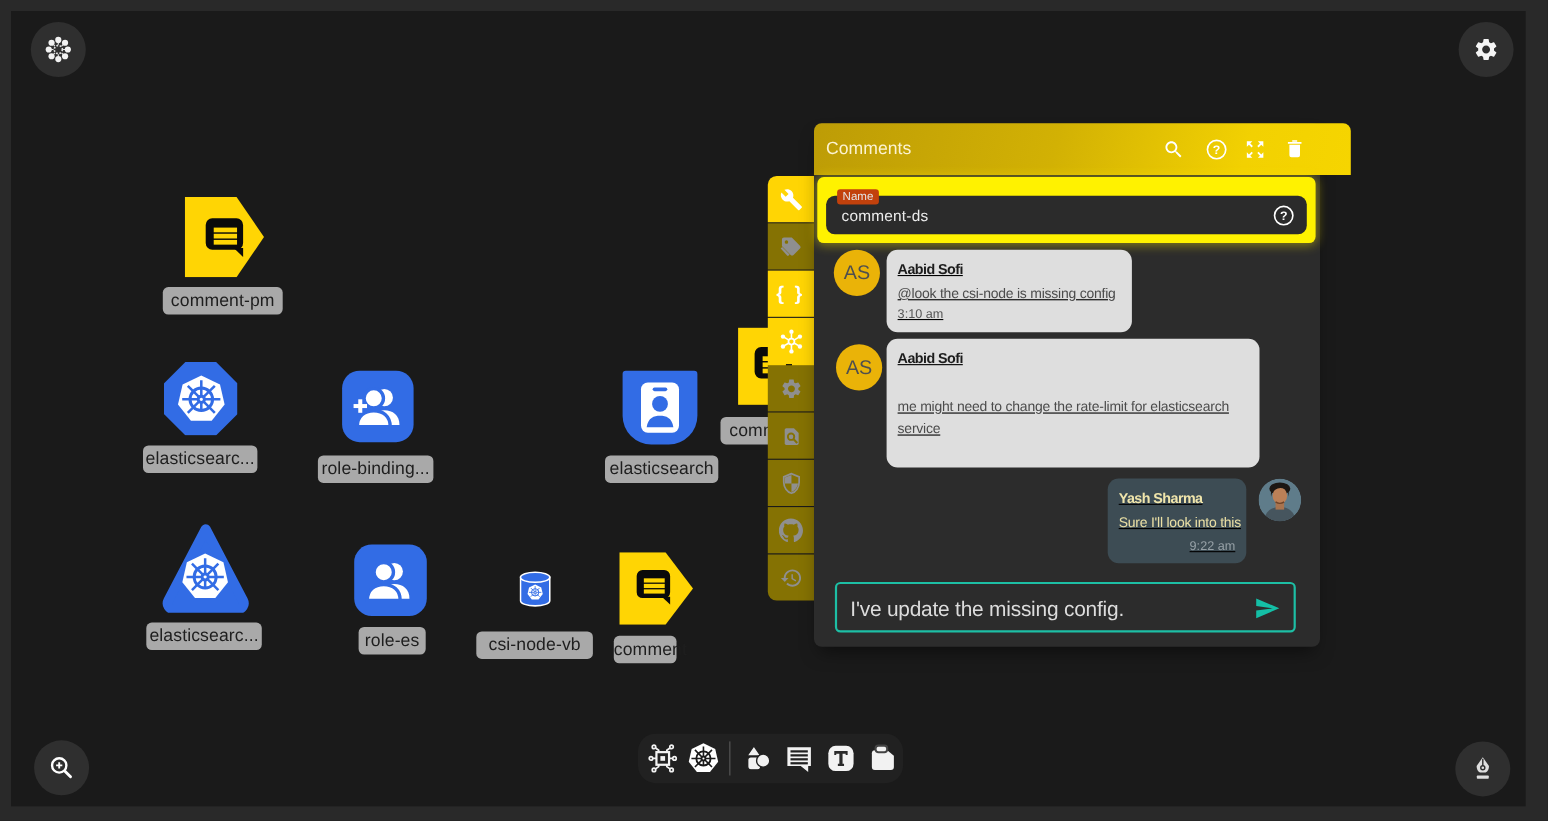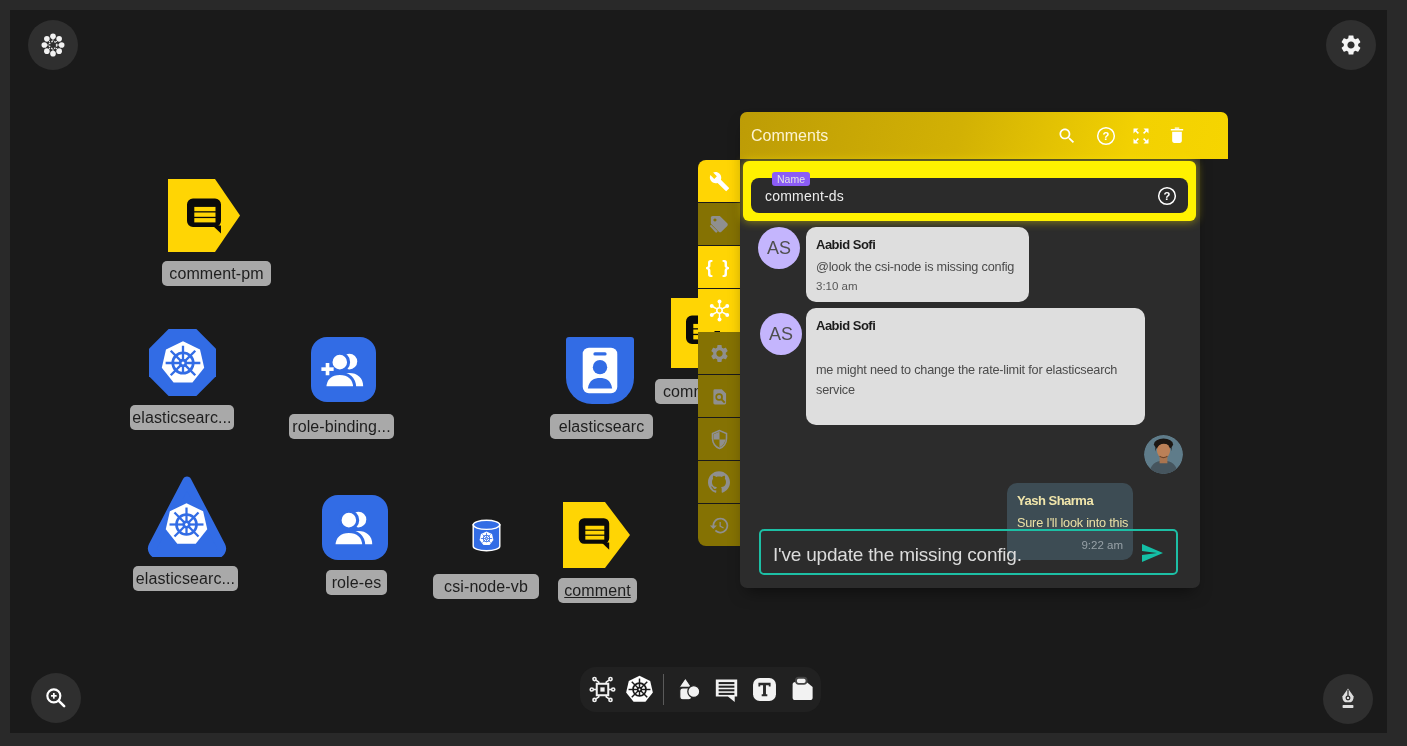--- a/index.html
+++ b/index.html
@@ -9,25 +9,25 @@
   #canvas { position:absolute; left:10px; top:10px; width:1377px; height:723px; background:#1a1a1a; }
   .cbtn { position:absolute; width:50px; height:50px; border-radius:50%; background:#2f2f2f;
     display:flex; align-items:center; justify-content:center; }
   .node-label { position:absolute; background:#a9a9a9; color:#1e1e1e; border-radius:5px;
     font-size:16px; line-height:19px; padding:3px 0; text-align:center; white-space:nowrap; letter-spacing:0.1px; }
   .k8blue { color:#326CE5; }
   .k8dark { color:#1b1b1b; }
   .sbtn { width:42px; height:42px; margin-bottom:1px; background:#857203;
     display:flex; align-items:center; justify-content:center; }
   .sbtn.on { background:#FFD504; }
-  .avatar { position:absolute; width:42px; height:42px; border-radius:50%; background:#c4b5fd;
+  .avatar { position:absolute; width:42px; height:42px; border-radius:50%; background:#eab308;
     color:#4f4f4f; font-size:18px; display:flex; align-items:center; justify-content:center; }
-  .bubble { position:absolute; border-radius:10px; padding:10px; }
+  .bubble { position:absolute; border-radius:10px; padding:10px;text-decoration:underline; }
   .bubble.light { background:#dedede; }
-  .bubble.dark { background:#3d4c54;margin-top:48px; }
+  .bubble.dark { background:#3d4c54; }
   .btitle { font-size:13px; font-weight:bold; color:#1c1c1c; line-height:16px; letter-spacing:-0.5px; }
   .btext { font-size:12.7px; color:#4b4b4b; line-height:20px; letter-spacing:-0.2px; }
   .btime { font-size:11.5px; color:#565656; line-height:14px; }
 </style>
 </head>
 <body>
 <svg width="0" height="0" style="position:absolute">
   <defs>
     <symbol id="k8s" viewBox="-11 -11 22 22">
       <polygon points="0,-10.4 -8.13,-6.48 -10.14,2.31 -4.51,9.37 4.51,9.37 10.14,2.31 8.13,-6.48" fill="#fff"></polygon>
@@ -110,21 +110,21 @@
     <rect x="7" y="17.6" width="10" height="2.6" rx="0.6" fill="#dedede"></rect>
   </svg>
 </div>
 
 <div class="abs" style="left:168px; top:179px;">
   <svg width="74" height="73" viewBox="0 0 74 73">
     <polygon points="0,0 47,0 72,36.5 47,73 0,73" fill="#FFD504"></polygon>
     <use href="#chaticon" x="17" y="17" width="38" height="38"></use>
   </svg>
 </div>
-<div class="node-label" style="left:162px; top:261px; width:109px;">comment-pm</div>
+<div class="node-label" style="left:148px; top:261px; width:109px;">comment-pm</div>
 
 <div class="abs" style="left:149px; top:329px; width:67px; height:67px; background:#326CE5;
   clip-path:polygon(29.3% 0, 70.7% 0, 100% 29.3%, 100% 70.7%, 70.7% 100%, 29.3% 100%, 0 70.7%, 0 29.3%);
   display:flex; align-items:center; justify-content:center;">
   <svg class="k8blue" width="46" height="46">
       <use href="#k8s" width="46" height="46"></use>
     </svg>
 </div>
 <div class="node-label" style="left:130px; top:405px; width:104px;">elasticsearc...</div>
 
@@ -140,21 +140,21 @@
 
 <div class="abs" style="left:566px; top:337px; width:68px; height:67px; background:#326CE5;
   border-radius:3px 3px 26px 26px; display:flex; align-items:center; justify-content:center;">
   <svg width="40" height="47" viewBox="0 0 26 34">
     <rect x="0.5" y="0.5" width="25" height="33" rx="4.5" fill="#fff"></rect>
     <rect x="8.2" y="3.8" width="9.6" height="2.4" rx="1.2" fill="#326CE5"></rect>
     <circle cx="13" cy="14.6" r="5.2" fill="#326CE5"></circle>
     <path d="M4.2 30 C5.2 23.6 9 22.4 13 22.4 C17 22.4 20.8 23.6 21.8 30 Z" fill="#326CE5"></path>
   </svg>
 </div>
-<div class="node-label" style="left:550px; top:414px; width:103px;">elasticsearc</div>
+<div class="node-label" style="left:550px; top:414px; width:103px;">elasticsearch</div>
 
 <div class="abs" style="left:147px; top:476px;">
   <svg width="80" height="81" viewBox="0 0 80 81">
     <path d="M40 5 L74 70 a5.5 5.5 0 0 1 -4.9 8 H10.9 a5.5 5.5 0 0 1 -4.9 -8 Z" fill="#326CE5" stroke="#326CE5" stroke-width="9" stroke-linejoin="round"></path>
     <use href="#k8s" class="k8blue" x="17" y="26" width="45" height="45" style="color:#326CE5"></use>
   </svg>
 </div>
 <div class="node-label" style="left:133px; top:566px; width:105px;">elasticsearc...</div>
 
 <div class="abs" style="left:322px; top:495px; width:66px; height:65px; background:#326CE5; border-radius:16px;
@@ -173,21 +173,21 @@
   </svg>
 </div>
 <div class="node-label" style="left:433px; top:574px; width:106px;">csi-node-vb</div>
 
 <div class="abs" style="left:563px; top:502px;">
   <svg width="68" height="66" viewBox="0 0 68 66">
     <polygon points="0,0 42,0 67,33 42,66 0,66" fill="#FFD504"></polygon>
     <use href="#chaticon" x="14" y="14" width="34" height="34"></use>
   </svg>
 </div>
-<div class="node-label" style="left:558px; top:578px; width:79px;text-decoration:underline;">comment</div>
+<div class="node-label" style="left:558px; top:578px; width:57px;">comment</div>
 
 <div class="abs" style="left:671px; top:298px; width:69px; height:70px; background:#FFD504;"></div>
 <svg class="abs" style="left:684px; top:313px;" width="56" height="42" viewBox="0 0 56 42">
   <use href="#chaticon" x="0" y="0" width="38" height="38"></use>
 </svg>
 <div class="node-label" style="left:655px; top:379px; width:85px; text-align:left; padding-left:8px;">commen...</div>
 
 <div class="abs" id="sidebar" style="left:698px; top:160px; width:42px;">
   <div class="sbtn on" style="border-radius:8px 0 0 0;">
     <svg width="21" height="21" viewBox="0 0 24 24" fill="#fff">
@@ -270,22 +270,22 @@
     </svg>
     <svg class="abs" style="left:427px; top:13px;" width="20" height="20" viewBox="0 0 24 24" fill="#fff">
       <path d="M6.2 8 h11.6 v11.3 a2.2 2.2 0 0 1 -2.2 2.2 h-7.2 a2.2 2.2 0 0 1 -2.2 -2.2 Z"></path>
       <path d="M4.6 4.8 h14.8 v1.9 H4.6 Z M9.3 3 h5.4 v1.6 H9.3 Z"></path>
     </svg>
   </div>
 
   <div class="abs" style="left:3px; top:49px; width:453px; height:60px; background:#fff200; border-radius:6px;
     box-shadow:0 0 10px 1px rgba(255,236,0,0.45);"></div>
   <div class="abs" style="left:11px; top:66px; width:437px; height:35px; background:#2b2b2b; border-radius:8px;"></div>
-  <div class="abs" style="left:21px; top:60px; background:#8b5cf6; border-radius:3px; padding:1px 5px;
-    font-size:10.5px; color:#e3e3e3;margin-left:11px;">Name</div>
+  <div class="abs" style="left:21px; top:60px; background:#c2410c; border-radius:3px; padding:1px 5px;
+    font-size:10.5px; color:#e3e3e3;">Name</div>
   <div class="abs" style="left:25px; top:76px; font-size:14px; color:#ececec; letter-spacing:0.2px;">comment-ds</div>
   <svg class="abs" style="left:417px; top:74px;" width="20" height="20" viewBox="0 0 24 24">
     <circle cx="12" cy="12" r="10" fill="none" stroke="#fff" stroke-width="1.8"></circle>
     <text x="12" y="16.8" font-size="13.5" font-weight="bold" fill="#fff" text-anchor="middle" font-family="Liberation Sans, sans-serif">?</text>
   </svg>
 
   <div class="avatar" style="left:18px; top:115px;">AS</div>
   <div class="bubble light" style="left:66px; top:115px; width:223px; height:75px;">
     <div class="btitle">Aabid Sofi</div>
     <div class="btext" style="margin-top:4px;">@look the csi-node is missing config</div>

